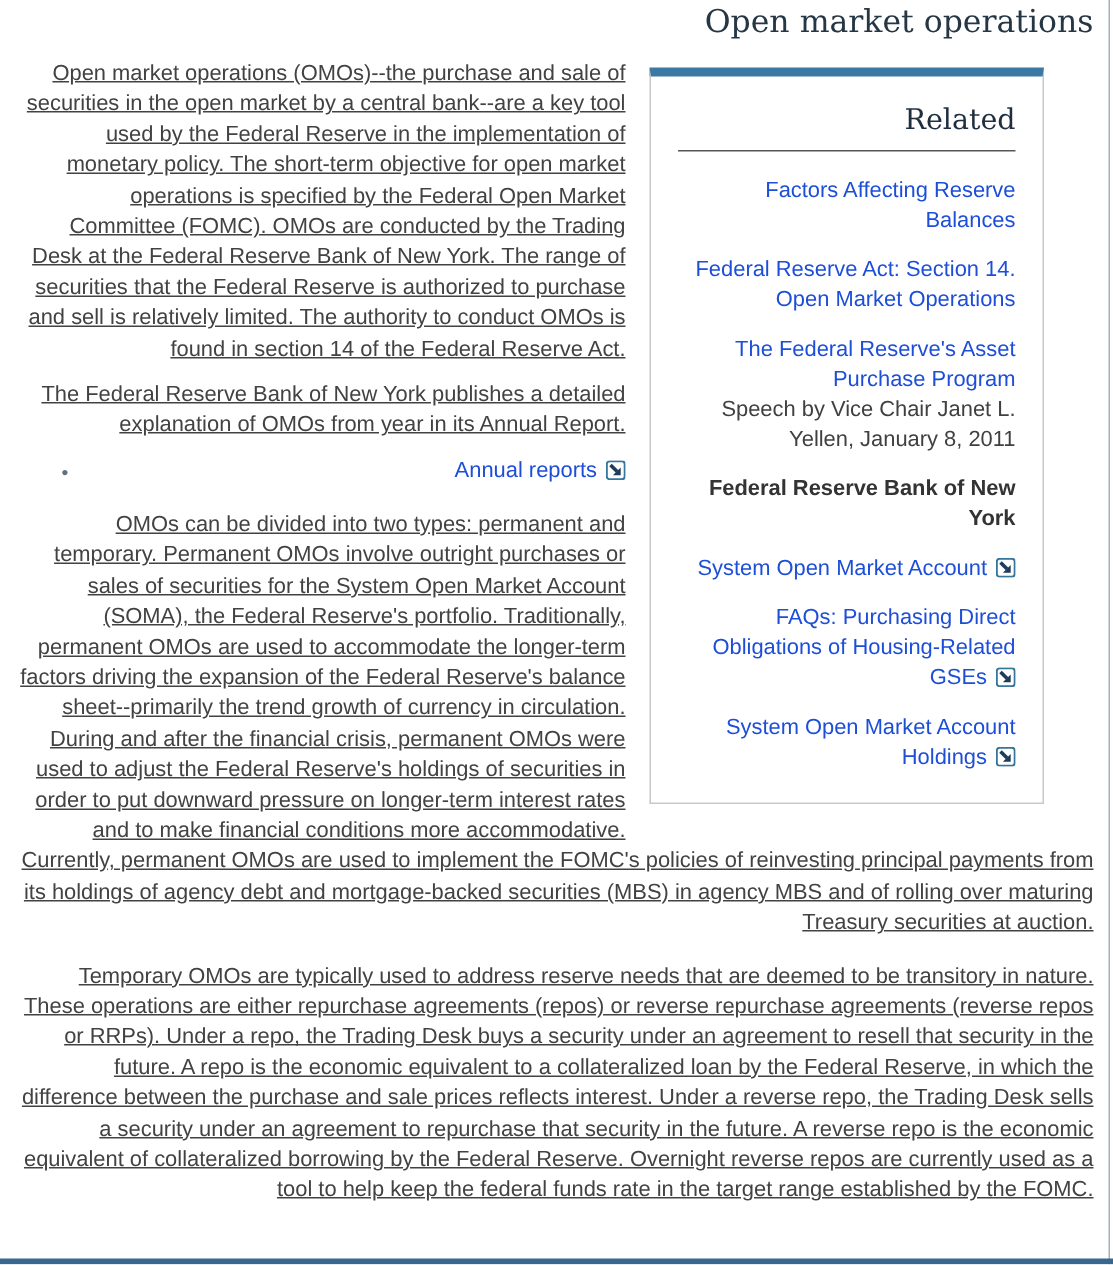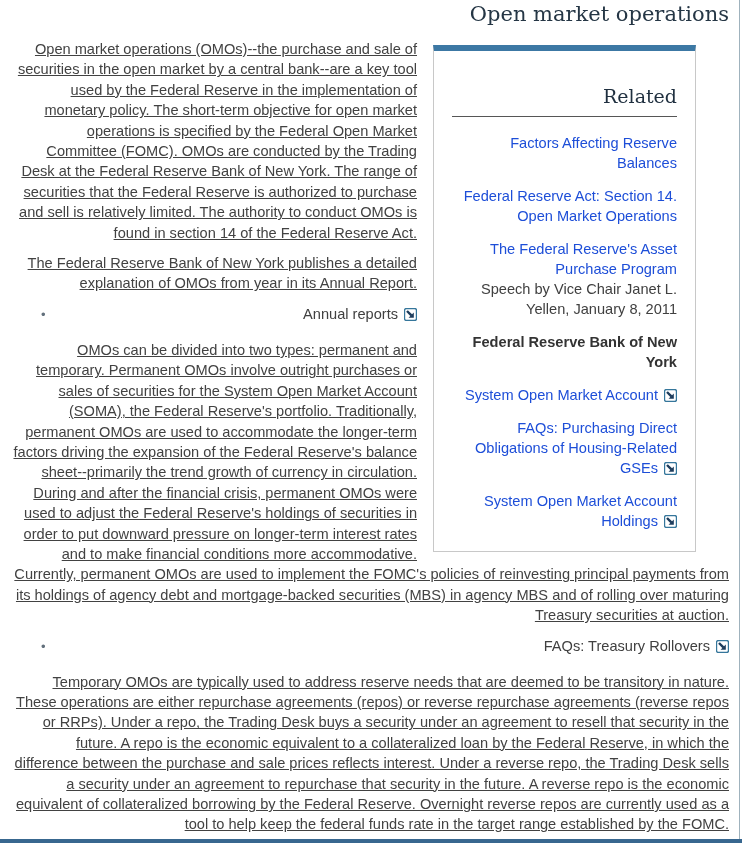--- a/index.html
+++ b/index.html
@@ -30,21 +30,21 @@
     color: #253645;
     margin: 1px 0 12px 0;
   }
   
   .related-box {
     float: right;
     width: 263px;
     margin: 6px 33px 12px 16px;
     border: 1px solid #c8c8c8;
     border-top: 6px solid #3c78a4;
-    padding: 26px 18px 20px 18px;
+    padding: 10px 18px 20px 18px;
     background: #fff;
   }
   .related-heading {
     font-family: "DejaVu Serif", "Liberation Serif", serif;
     font-weight: 400;
     font-size: 19px;
     color: #1f2f3f;
     margin: 8px 0 0 0;
   }
   .related-rule {
@@ -95,21 +95,21 @@
   }
   ul.link-list li::before {
     content: "\2022";
     position: absolute;
     left: 0;
     top: 0;
     color: #62707c;
     font-size: 13px;
   }
   a.body-link {
-    color: #404040;
+    color: #1d4ed8;
     text-decoration: none;
     cursor: pointer;
   }
   .ext-icon {
     display: inline-block;
     width: 13px;
     height: 13px;
     margin-left: 6px;
     vertical-align: -2px;
   }
@@ -187,25 +187,20 @@
       <li>
         <a class="body-link"><span>Annual reports</span><svg class="ext-icon">
               <use href="#ext-link-sym"></use>
             </svg></a>
       </li>
     </ul>
 
     <p class="body-text">OMOs can be divided into two types: permanent and temporary. Permanent OMOs involve outright purchases or sales of securities for the System Open Market Account (SOMA), the Federal Reserve's portfolio. Traditionally, permanent OMOs are used to accommodate the longer-term factors driving the expansion of the Federal Reserve's balance sheet--primarily the trend growth of currency in circulation. During and after the financial crisis, permanent OMOs were used to adjust the Federal Reserve's holdings of securities in order to put downward pressure on longer-term interest rates and to make financial conditions more accommodative. Currently, permanent OMOs are used to implement the FOMC's policies of reinvesting principal payments from its holdings of agency debt and mortgage-backed securities (MBS) in agency MBS and of rolling over maturing Treasury securities at auction.</p>
 
     <ul class="link-list">
-      <li>
-        <a class="body-link"><span>FAQs: Treasury Rollovers</span><svg class="ext-icon">
-              <use href="#ext-link-sym"></use>
-            </svg></a>
-      </li>
     </ul>
 
     <p class="body-text">Temporary OMOs are typically used to address reserve needs that are deemed to be transitory in nature. These operations are either repurchase agreements (repos) or reverse repurchase agreements (reverse repos or RRPs). Under a repo, the Trading Desk buys a security under an agreement to resell that security in the future. A repo is the economic equivalent to a collateralized loan by the Federal Reserve, in which the difference between the purchase and sale prices reflects interest. Under a reverse repo, the Trading Desk sells a security under an agreement to repurchase that security in the future. A reverse repo is the economic equivalent of collateralized borrowing by the Federal Reserve. Overnight reverse repos are currently used as a tool to help keep the federal funds rate in the target range established by the FOMC.</p>
 
   </div>
 
   <div id="bottom-bar"></div>
 </div>
 
 </body></html>

